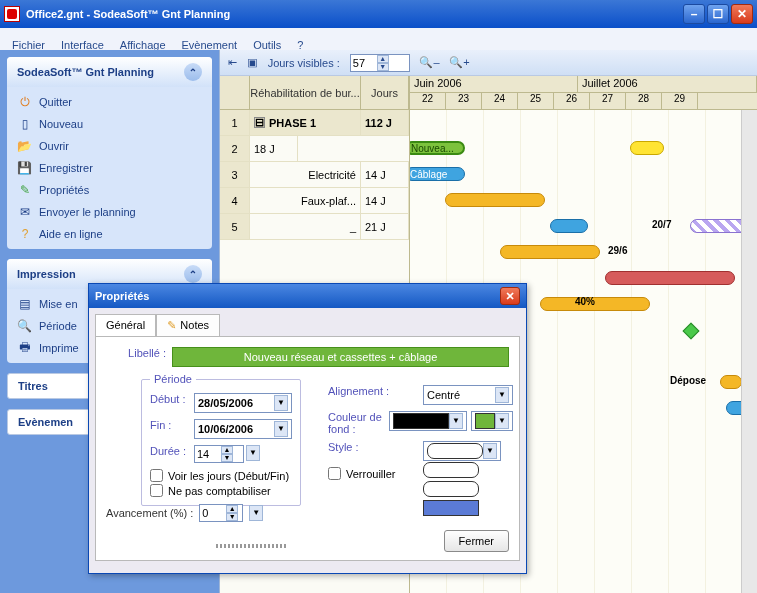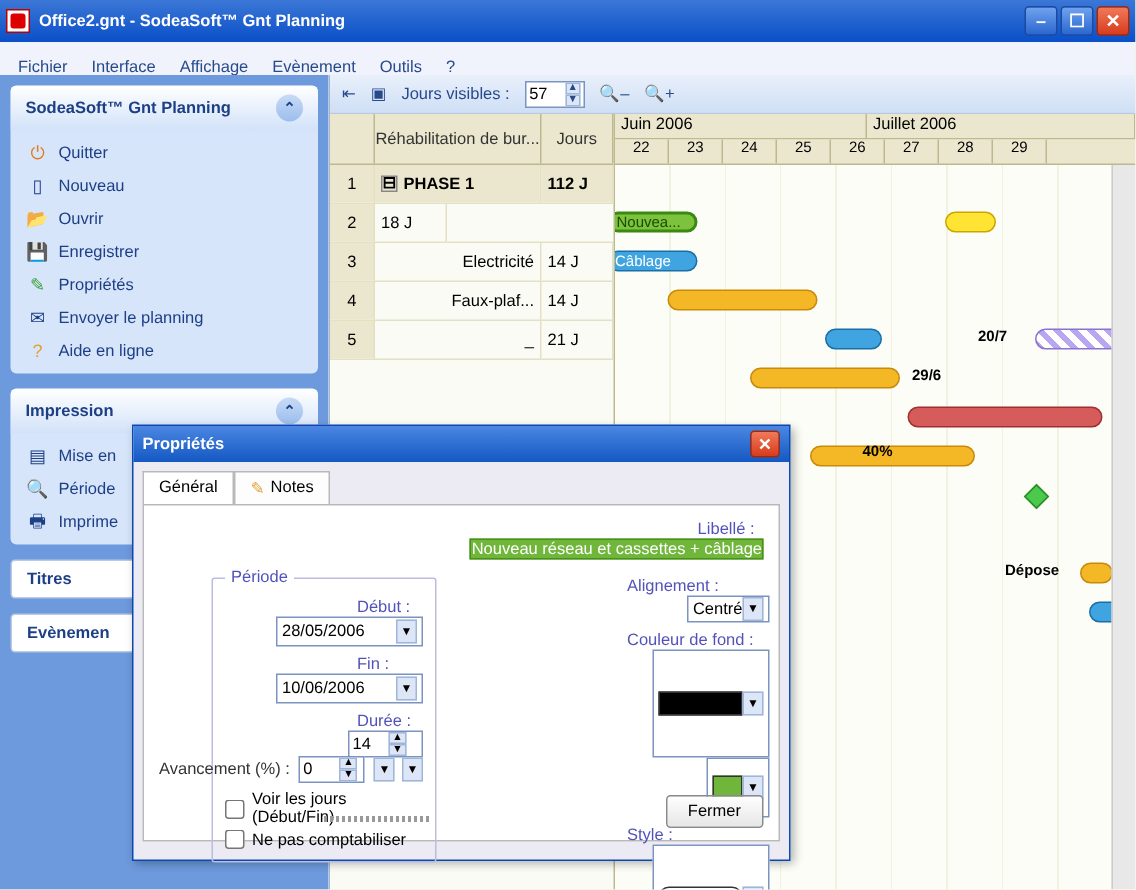--- a/index.html
+++ b/index.html
@@ -17,21 +17,21 @@
 .sidebar { width:219px; background:#6d99dd; padding:7px; }
 .panel { background:#d7e5fa; border-radius:4px; margin-bottom:10px; overflow:hidden;}
 .panel-head { background:linear-gradient(#fff,#d2e2f9); color:#1d3f86; font-weight:bold; padding:6px 10px; display:flex; align-items:center;}
 .panel-head .roundbtn{ width:18px;height:18px;border-radius:9px;background:linear-gradient(#c8dbf7,#9cbdec);display:flex;align-items:center;justify-content:center;color:#1d3f86;font-size:10px;margin-left:auto;}
 .panel-body { padding:4px 6px;}
 .menuitem { display:flex; align-items:center; padding:3px 4px; color:#1d3f86; cursor:default;}
 .menuitem .ico { width:16px; height:16px; margin-right:6px; display:inline-flex;align-items:center;justify-content:center;font-size:12px;}
 .titres, .even { background:#fff; border:1px solid #b9c9e3; border-radius:3px; padding:6px 10px; color:#1d3f86; font-weight:bold; margin-bottom:10px; cursor:default;}
 .main { flex:1; background:#fbfbf5; position:relative; border-left:1px solid #9fb6d8;}
 .toolbar2 { height:26px; background:linear-gradient(#e9f0fb,#cfdff5); display:flex; align-items:center; padding:0 8px; gap:10px; border-bottom:1px solid #b9c9e3; color:#274a8d;}
-.spin { width:40px; height:18px; background:#fff; border:1px solid #7a93c0; display:inline-flex; align-items:center; padding:0 2px;}
+.spin { width:60px; height:18px; background:#fff; border:1px solid #7a93c0; display:inline-flex; align-items:center; padding:0 2px;}
 .spin input{border:none;width:24px;font-size:11px;outline:none;}
 .spinbtn{width:12px;height:16px;display:flex;flex-direction:column;}
 .spinbtn div{flex:1;background:#dce6f6;border:1px solid #9fb6d8;font-size:7px;line-height:6px;text-align:center;}
 .ganttarea { position:absolute; top:26px; left:0; right:0; bottom:0; display:flex;}
 .leftgrid { width:190px; border-right:1px solid #bdb98f;}
 .gh { height:34px; background:#ebe7ce; display:flex; border-bottom:1px solid #bdb98f;}
 .gh div { border-right:1px solid #bdb98f; display:flex; align-items:center; justify-content:center; color:#333;}
 .colnum{width:30px;} .colname{flex:1;} .coldur{width:48px;}
 .grow { height:26px; display:flex; border-bottom:1px solid #e4e0c4;}
 .grow.bold .colname, .grow.bold .coldur { font-weight:bold; background:#ebe7ce;}
@@ -48,27 +48,27 @@
 
 .vscroll{position:absolute;right:0;top:34px;bottom:0;width:16px;background:#e8e8e8;border-left:1px solid #ccc;}
 
 .dialog { position:absolute; left:88px; top:283px; width:439px; height:291px; background:#eceaf2; border:1px solid #0a48b4; box-shadow:2px 2px 6px rgba(0,0,0,.3);}
 .dlg-title{height:24px;background:linear-gradient(#4b87e2,#1458c3);display:flex;align-items:center;padding:0 6px;color:#fff;font-weight:bold;}
 .dlg-title .close{margin-left:auto;width:20px;height:18px;background:linear-gradient(#f07a5a,#d83b1c);border:1px solid #a02a10;border-radius:3px;color:#fff;display:flex;align-items:center;justify-content:center;font-size:11px;cursor:default;}
 .tabs{display:flex;margin:6px 6px 0 6px;}
 .tab{padding:4px 10px;border:1px solid #b9b9b9;border-bottom:none;background:#fdfdfd;display:flex;align-items:flex-start;gap:4px;cursor:default;}
 .tab.active{background:#fff;}
 .tabpage{margin:0 6px 6px 6px;background:#fff;border:1px solid #b9b9b9;padding:10px;height:225px;position:relative;}
-.row{display:flex;align-items:flex-end;margin-bottom:6px;flex-direction:column;}
+.row{display:flex;align-items:flex-start;margin-bottom:6px;}
 .lbl{color:#5252b9;width:60px;}
 .libelle-val{flex:1;height:20px;background:#6fb63b;color:#fff;display:flex;align-items:center;justify-content:center;border:1px solid #47901b;}
 fieldset{border:1px solid #bcbce0;border-radius:2px;padding:8px;}
 legend{color:#5252b9;padding:0 4px;}
 .dateinput{display:flex;align-items:center;width:98px;height:20px;border:1px solid #7a93c0;background:#fff;padding:0 3px;}
-.dateinput span{flex:1;}
+.dateinput span{flex:1;font-weight:bold;}
 .dd{width:14px;height:16px;background:#dce6f6;border:1px solid #9fb6d8;font-size:8px;text-align:center;line-height:14px;}
 .chk{display:flex;align-items:center;gap:5px;margin-top:2px;}
 .chk input{width:13px;height:13px;}
 .rightcol{position:absolute;left:232px;top:48px;width:185px;}
 .rightcol .row .lbl{width:95px;}
 .sel{height:20px;border:1px solid #7a93c0;background:#fff;display:flex;align-items:center;padding:0 3px;flex:1;}
 .swatch{width:56px;height:16px;border:1px solid #333;}
 .btn{height:22px;padding:0 14px;border:1px solid #8a8a8a;background:linear-gradient(#fefefe,#e6e6e6);border-radius:3px;cursor:default;}
 .footer-row{position:absolute;right:10px;bottom:8px;}
 .adv-row{position:absolute;left:10px;bottom:38px;display:flex;align-items:center;gap:6px;}

